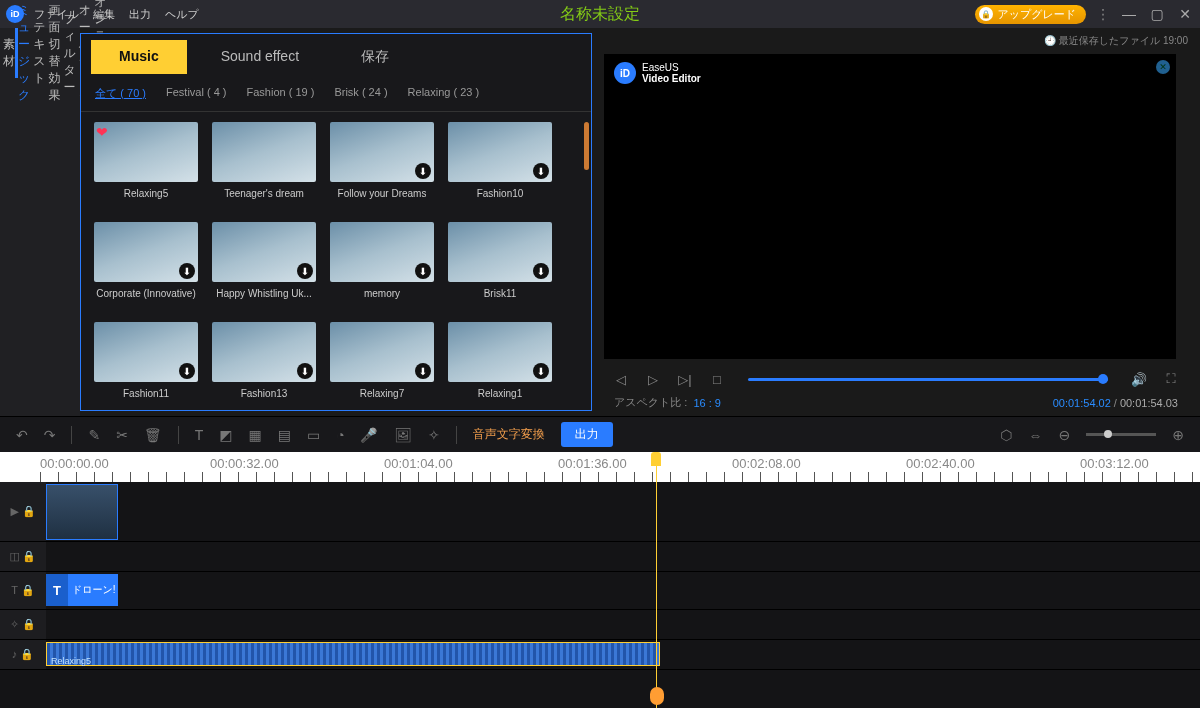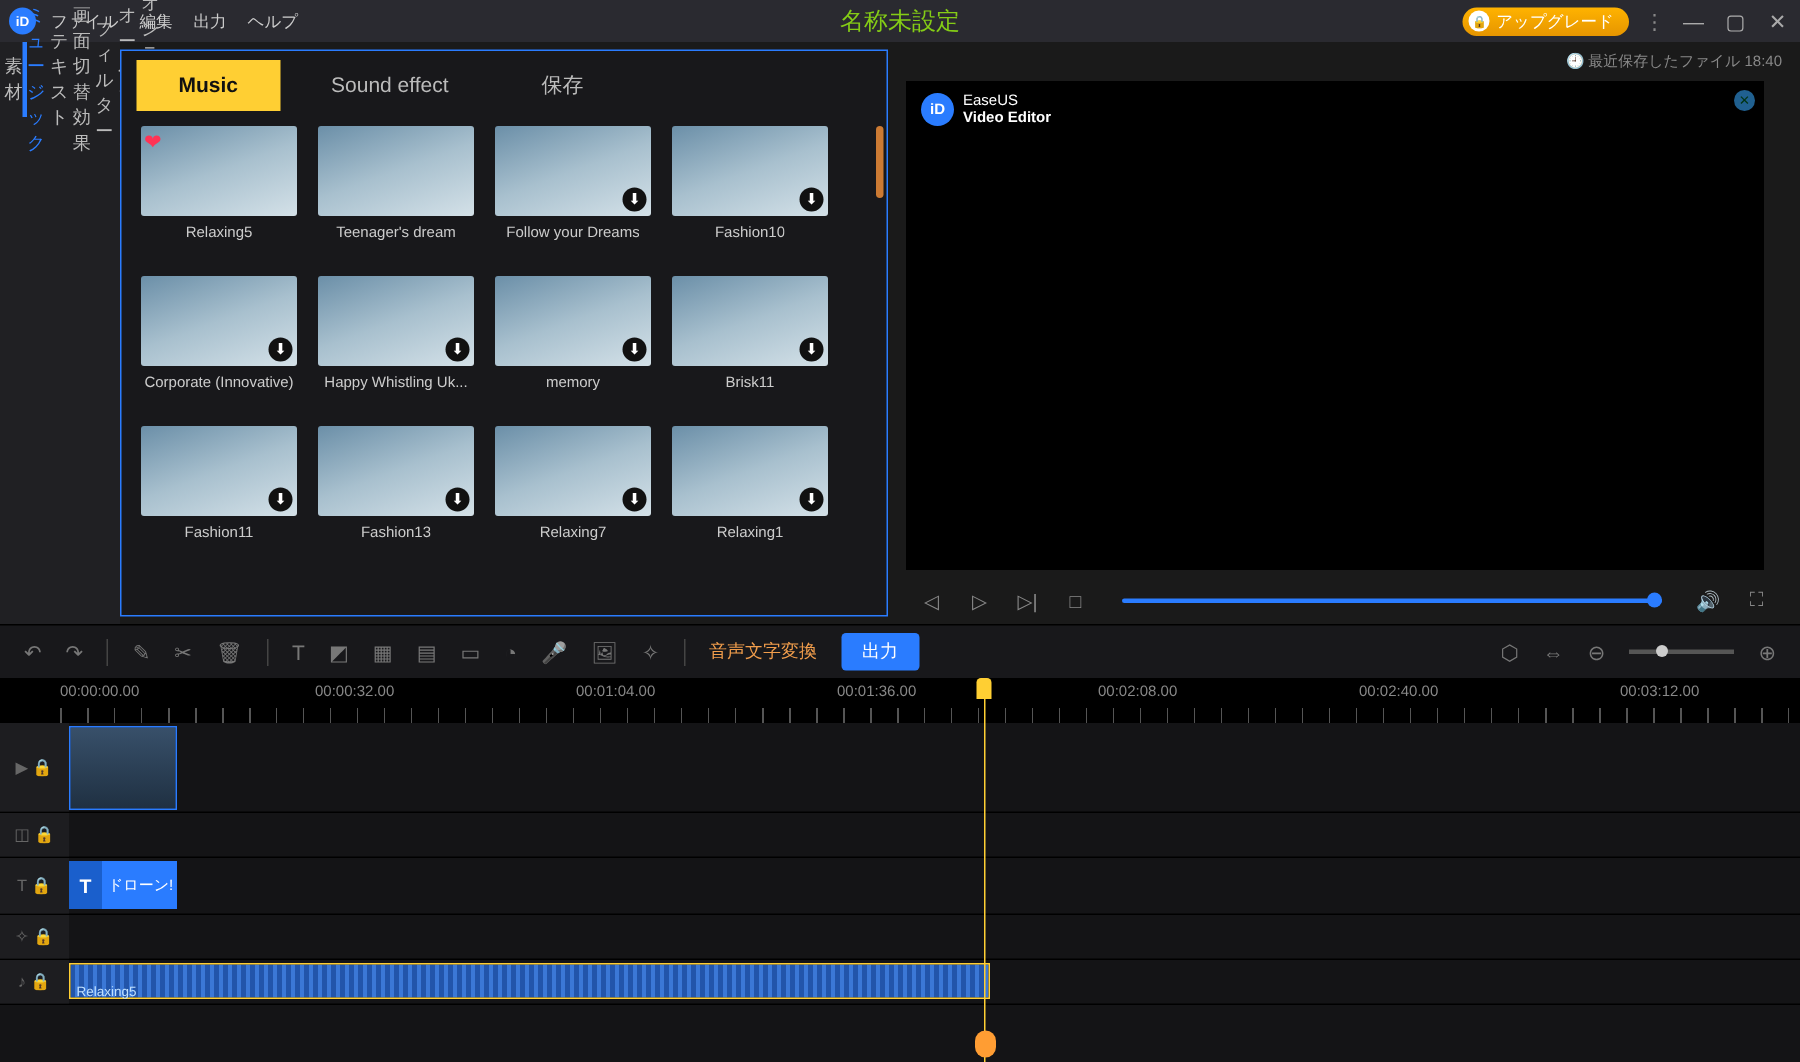--- a/index.html
+++ b/index.html
@@ -62,21 +62,21 @@
 .tl-toolbar { height: 36px; background:#18181b; display:flex; align-items:center; padding:0 16px; gap:16px; border-top:1px solid #000; }
 .tl-ico { color:#777; font-size:14px; cursor:pointer; }
 .tl-sep { width:1px; height:18px; background:#444; }
 .tl-tag { color:#f29e4c; font-size:12px; cursor:pointer; }
 .tl-export { background:#2a7cff; color:#fff; font-size:12px; padding:4px 14px; border-radius:3px; cursor:pointer; }
 .tl-right { margin-left:auto; display:flex; align-items:center; gap:16px; }
 .zoom-track { width:70px; height:3px; background:#555; position:relative; }
 .zoom-track .zknob { position:absolute; left:18px; top:-3px; width:8px; height:8px; border-radius:50%; background:#ccc; }
 
 
-.ruler { height:30px; background:#000000; position:relative; color:#888; font-size:10px; }
+.ruler { height:30px; background:#ffffff; position:relative; color:#888; font-size:13px; }
 .rlabel { position:absolute; top:4px; transform:translateX(-6px); }
 .ticks { position:absolute; left:40px; right:0; bottom:0; height:10px;
   background:repeating-linear-gradient(to right,#555 0 1px,transparent 1px 18px); }
 
 
 .tracks { background:#141416; position:relative; height:226px; }
 .playhead { position:absolute; top:-30px; bottom:0; width:1px; background:#ffcf33; left:656px; z-index:5; }
 .playhead::before { content:""; position:absolute; top:0; left:-5px; width:10px; height:14px; background:#ffcf33; border-radius:3px 3px 0 0; }
 .scissor { position:absolute; top:205px; left:650px; width:14px; height:18px; background:#ff9d33; border-radius:7px; z-index:6; }
 .track { display:flex; border-bottom:1px solid #000; }
@@ -123,20 +123,27 @@
     <div class="vtab">オーバーレイ</div>
     <div class="vtab">オンライン素材</div>
   </div>
 
   <div class="library">
     <div class="lib-tabs">
       <div class="lib-tab active">Music</div>
       <div class="lib-tab">Sound effect</div>
       <div class="lib-tab">保存</div>
     </div>
+    <div class="lib-filters">
+      <span class="lib-filter active">全て ( 70 )</span>
+      <span class="lib-filter">Festival ( 4 )</span>
+      <span class="lib-filter">Fashion ( 19 )</span>
+      <span class="lib-filter">Brisk ( 24 )</span>
+      <span class="lib-filter">Relaxing ( 23 )</span>
+    </div>
     <div class="lib-grid">
       <div class="lib-scrollbar"></div>
 
       <div class="thumb-cell">
           <div class="thumb">
             <span class="heart">❤</span>
           </div>
           <div class="thumb-label">Relaxing5</div>
         </div>
       <div class="thumb-cell">
@@ -200,41 +207,49 @@
       <div class="thumb-cell">
           <div class="thumb">
             <span class="dl">⬇</span>
           </div>
           <div class="thumb-label">Relaxing1</div>
         </div>
     </div>
   </div>
 
   <div class="previewpane">
-    <div class="recent"><span class="clk">🕘</span><span>最近保存したファイル 18:40</span></div>
+    <div class="recent"><span class="clk">🕘</span><span>最近保存したファイル 19:00</span></div>
     <div class="pvideo">
       <div class="wm">
         <div class="wm-logo">iD</div>
         <div class="wm-txt">
             <div>EaseUS</div>
             <div style="font-weight:bold">Video Editor</div>
           </div>
       </div>
       <div class="wm-close">✕</div>
     </div>
     <div class="pctrl">
       <span class="pbtn">◁</span>
       <span class="pbtn">▷</span>
       <span class="pbtn">▷|</span>
       <span class="pbtn">□</span>
       <div class="pslider">
           <div class="knob"></div>
         </div>
       <span class="pbtn">🔊</span>
       <span class="pbtn">⛶</span>
+    </div>
+    <div class="ptime-row">
+      <span>アスペクト比 :</span>
+      <span class="aspect-val">16 : 9</span>
+      <span style="margin-left:auto"></span>
+      <span class="cur">00:01:54.02</span>
+      <span>/</span>
+      <span class="tot" style="margin-left:3px">00:01:54.03</span>
     </div>
   </div>
 </div>
 
 <div class="tl-toolbar">
   <span class="tl-ico">↶</span>
   <span class="tl-ico">↷</span>
   <span class="tl-sep"></span>
   <span class="tl-ico">✎</span>
   <span class="tl-ico">✂</span>

